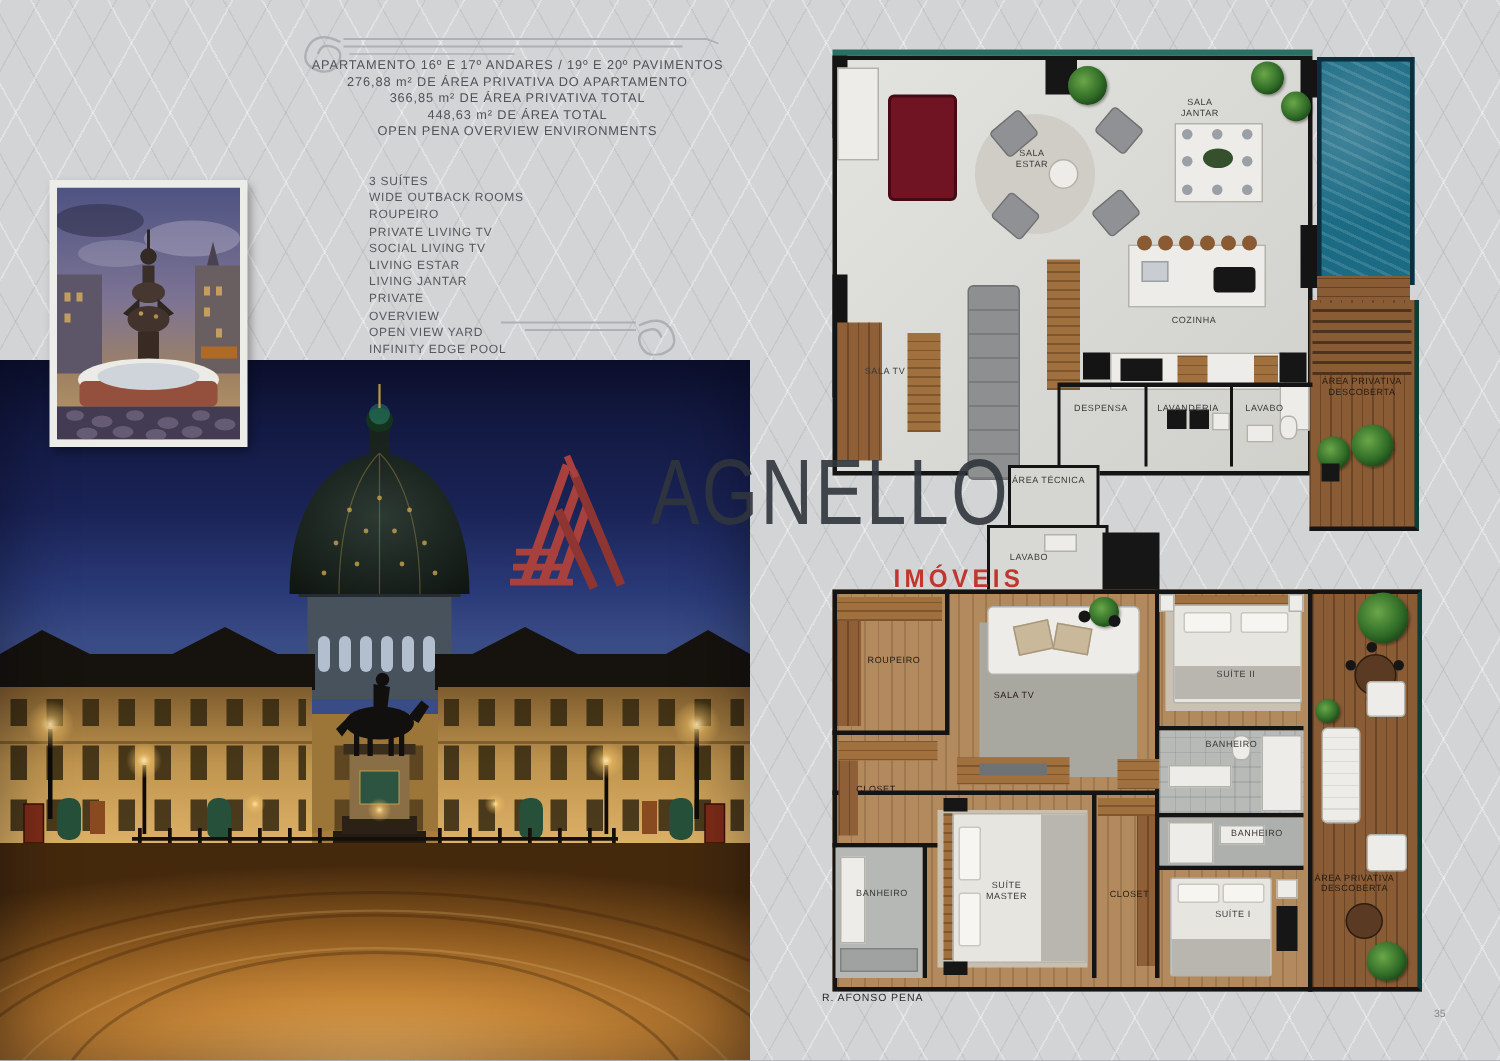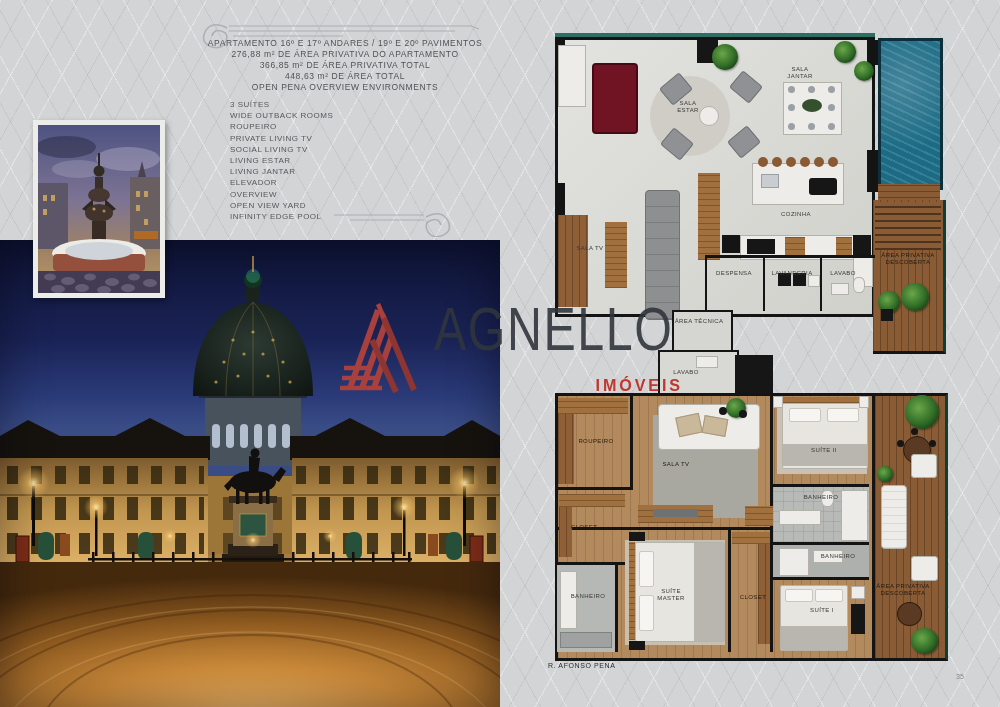--- a/index.html
+++ b/index.html
@@ -8,21 +8,21 @@
     background-image:
       repeating-linear-gradient(61deg, rgba(255,255,255,.45) 0 1.2px, transparent 1.2px 45px),
       repeating-linear-gradient(119deg, rgba(255,255,255,.45) 0 1.2px, transparent 1.2px 45px),
       repeating-linear-gradient(61deg, rgba(110,114,118,.12) 0 1px, transparent 1px 22.5px),
       repeating-linear-gradient(119deg, rgba(110,114,118,.12) 0 1px, transparent 1px 22.5px);
   }
   .abs{position:absolute;}
   
   .header{left:175px;top:38px;width:340px;text-align:center;color:#4f5356;font-size:8.5px;line-height:11px;letter-spacing:.6px;}
   .features{left:230px;top:99px;width:260px;color:#55585b;font-size:8px;line-height:11.2px;letter-spacing:.5px;}
-  .features ul{list-style:none;margin:0;padding:0;position:absolute;top:0;}
+  .features ul{list-style:none;margin:16px;padding:0;position:absolute;top:0;}
   .features ul.colL{left:0;}
   .features ul.colR{left:92px;}
   
   .orn{stroke:#a6abaf;fill:none;opacity:.85;}
   
   .fountain{left:33px;top:120px;width:132px;height:178px;background:#ecece9;padding:0;box-shadow:2px 3px 6px rgba(0,0,0,.35);}
   .fountain svg{position:absolute;left:5px;top:5px;}
   
   .palace{left:0;top:240px;width:500px;height:467px;}
   .palace::after{content:"";position:absolute;inset:0;box-shadow:inset 0 0 50px rgba(0,0,10,.45);pointer-events:none;}
@@ -86,21 +86,21 @@
 
   <div class="abs features" style="height:130px;">
     <ul class="colL">
       <li>3 SUÍTES</li>
       <li>WIDE OUTBACK ROOMS</li>
       <li>ROUPEIRO</li>
       <li>PRIVATE LIVING TV</li>
       <li>SOCIAL LIVING TV</li>
       <li>LIVING ESTAR</li>
       <li>LIVING JANTAR</li>
-      <li>ELEVADOR</li>
+      <li>PRIVATE</li>
       <li>OVERVIEW</li>
       <li>OPEN VIEW YARD</li>
       <li>INFINITY EDGE POOL</li>
     </ul>
   </div>
 
   <div class="abs palace">
     <svg width="500" height="467" viewBox="0 0 500 467">
       <defs>
         <linearGradient id="sky" x1="0" y1="0" x2="0" y2="1">

